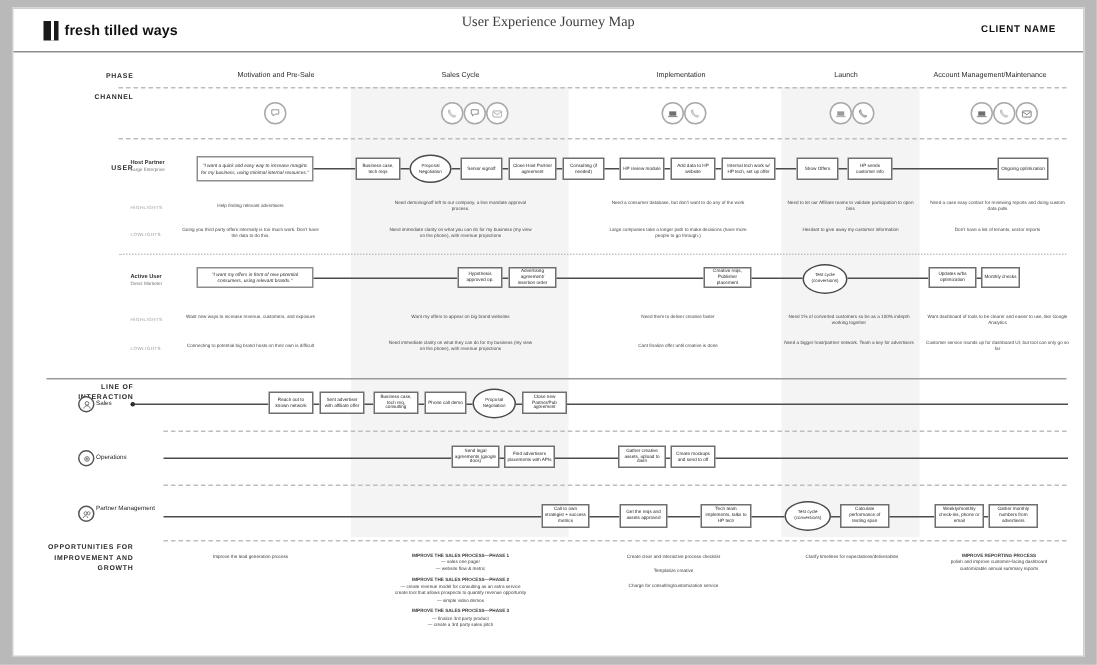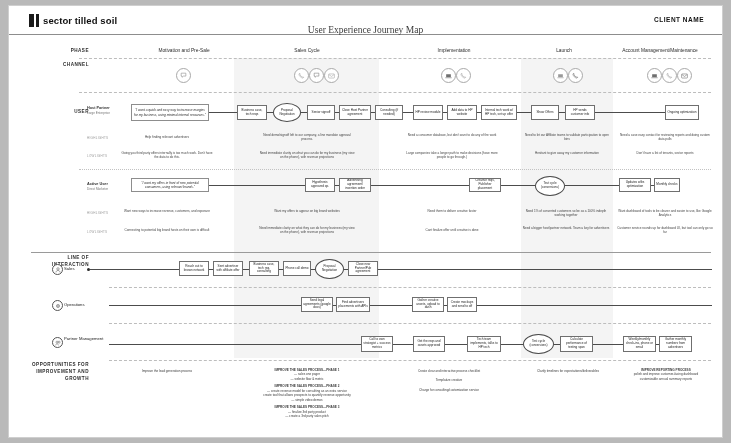--- a/index.html
+++ b/index.html
@@ -6,21 +6,21 @@
   body{font-family:"Liberation Sans",sans-serif;}
   #page{position:relative;width:731px;height:443px;background:#b9b9b9;overflow:hidden;}
   #canvas{position:absolute;left:8px;top:5px;width:715px;height:433px;background:#ffffff;border:1px solid #cfcfcf;box-sizing:border-box;}
 
   
   .hdr{position:absolute;left:0;top:0;width:100%;height:29px;border-bottom:1px solid #8d8d8d;box-sizing:border-box;}
   .logo{position:absolute;left:20px;top:8px;display:flex;align-items:center;gap:4px;}
   .logo-mark{width:10px;height:13px;background:#1a1a1a;position:relative;}
   .logo-mark:after{content:"";position:absolute;left:5px;top:0;width:2px;height:13px;background:#fff;}
   .logo-txt{font-size:9.5px;font-weight:bold;color:#111;letter-spacing:.1px;}
-  .hdr-title{position:absolute;left:0;top:19px;width:100%;text-align:center;font-family:"Liberation Serif",serif;font-size:9.5px;color:#3c3c3c;}
+  .hdr-title{position:absolute;left:0;top:4px;width:100%;text-align:center;font-family:"Liberation Serif",serif;font-size:9.5px;color:#3c3c3c;}
   .client{position:absolute;right:18px;top:10px;font-size:6.5px;font-weight:bold;letter-spacing:.5px;color:#111;}
 
   
   .rowlabel{position:absolute;left:22px;width:58px;text-align:right;font-size:4.6px;font-weight:bold;letter-spacing:.5px;color:#2b2b2b;line-height:1.45;}
   .sublabel{position:absolute;left:78px;font-size:3.6px;color:#555;line-height:1.4;}
 
   
   .colshade{position:absolute;background:#f4f4f4;}
 
   
@@ -60,21 +60,21 @@
 </style>
 </head>
 <body>
 
 <div id="page">
   <div id="canvas">
 
     <div class="hdr">
       <div class="logo">
         <span class="logo-mark"></span>
-        <span class="logo-txt">sector tilled soil</span>
+        <span class="logo-txt">fresh tilled ways</span>
       </div>
       <div class="hdr-title">User Experience Journey Map</div>
       <div class="client">CLIENT NAME</div>
     </div>
 
     <div class="colshade" style="left:225px;top:52px;width:145px;height:300px;"></div>
     <div class="colshade" style="left:512px;top:52px;width:92px;height:300px;"></div>
 
     <div class="rowlabel" style="top:42px;">PHASE</div>
     <div class="phase" style="left:120px;width:110px;">Motivation and Pre-Sale</div>

